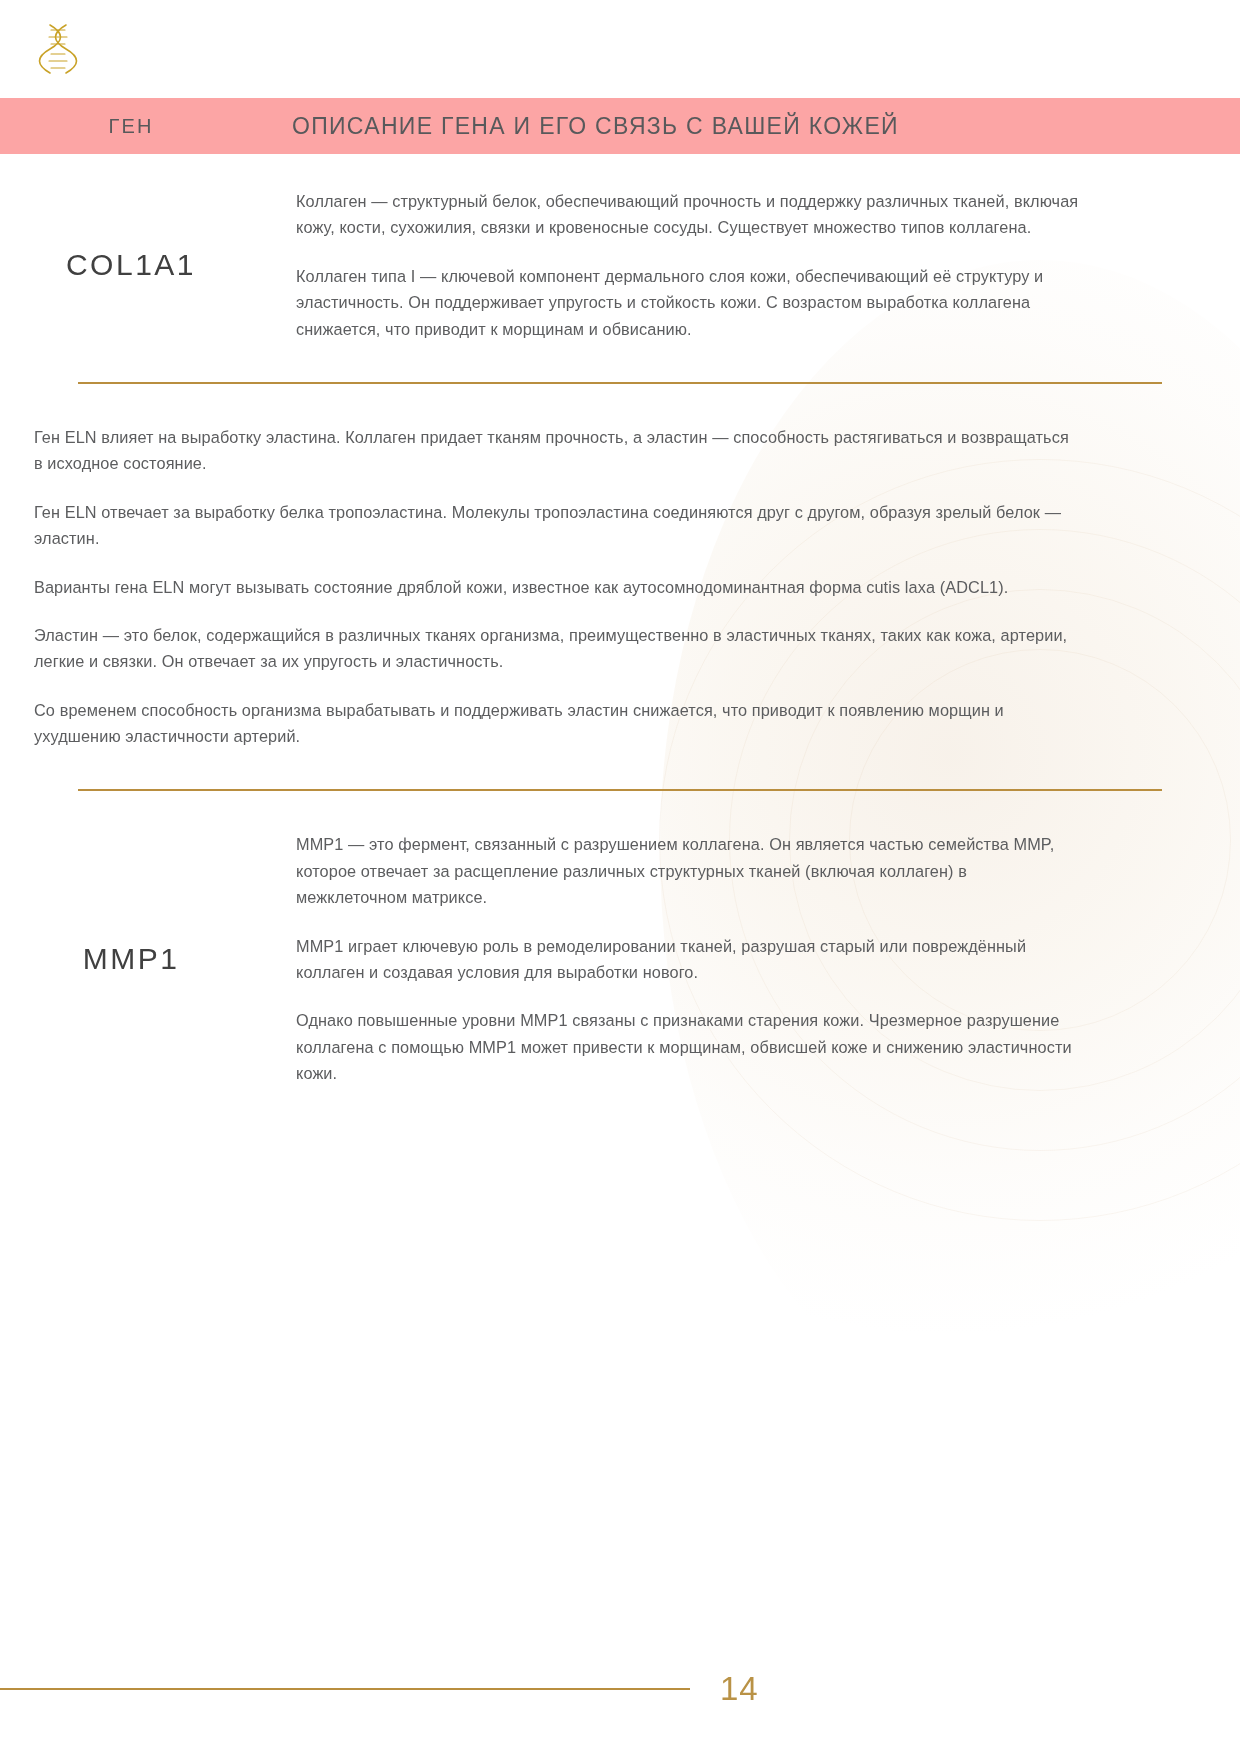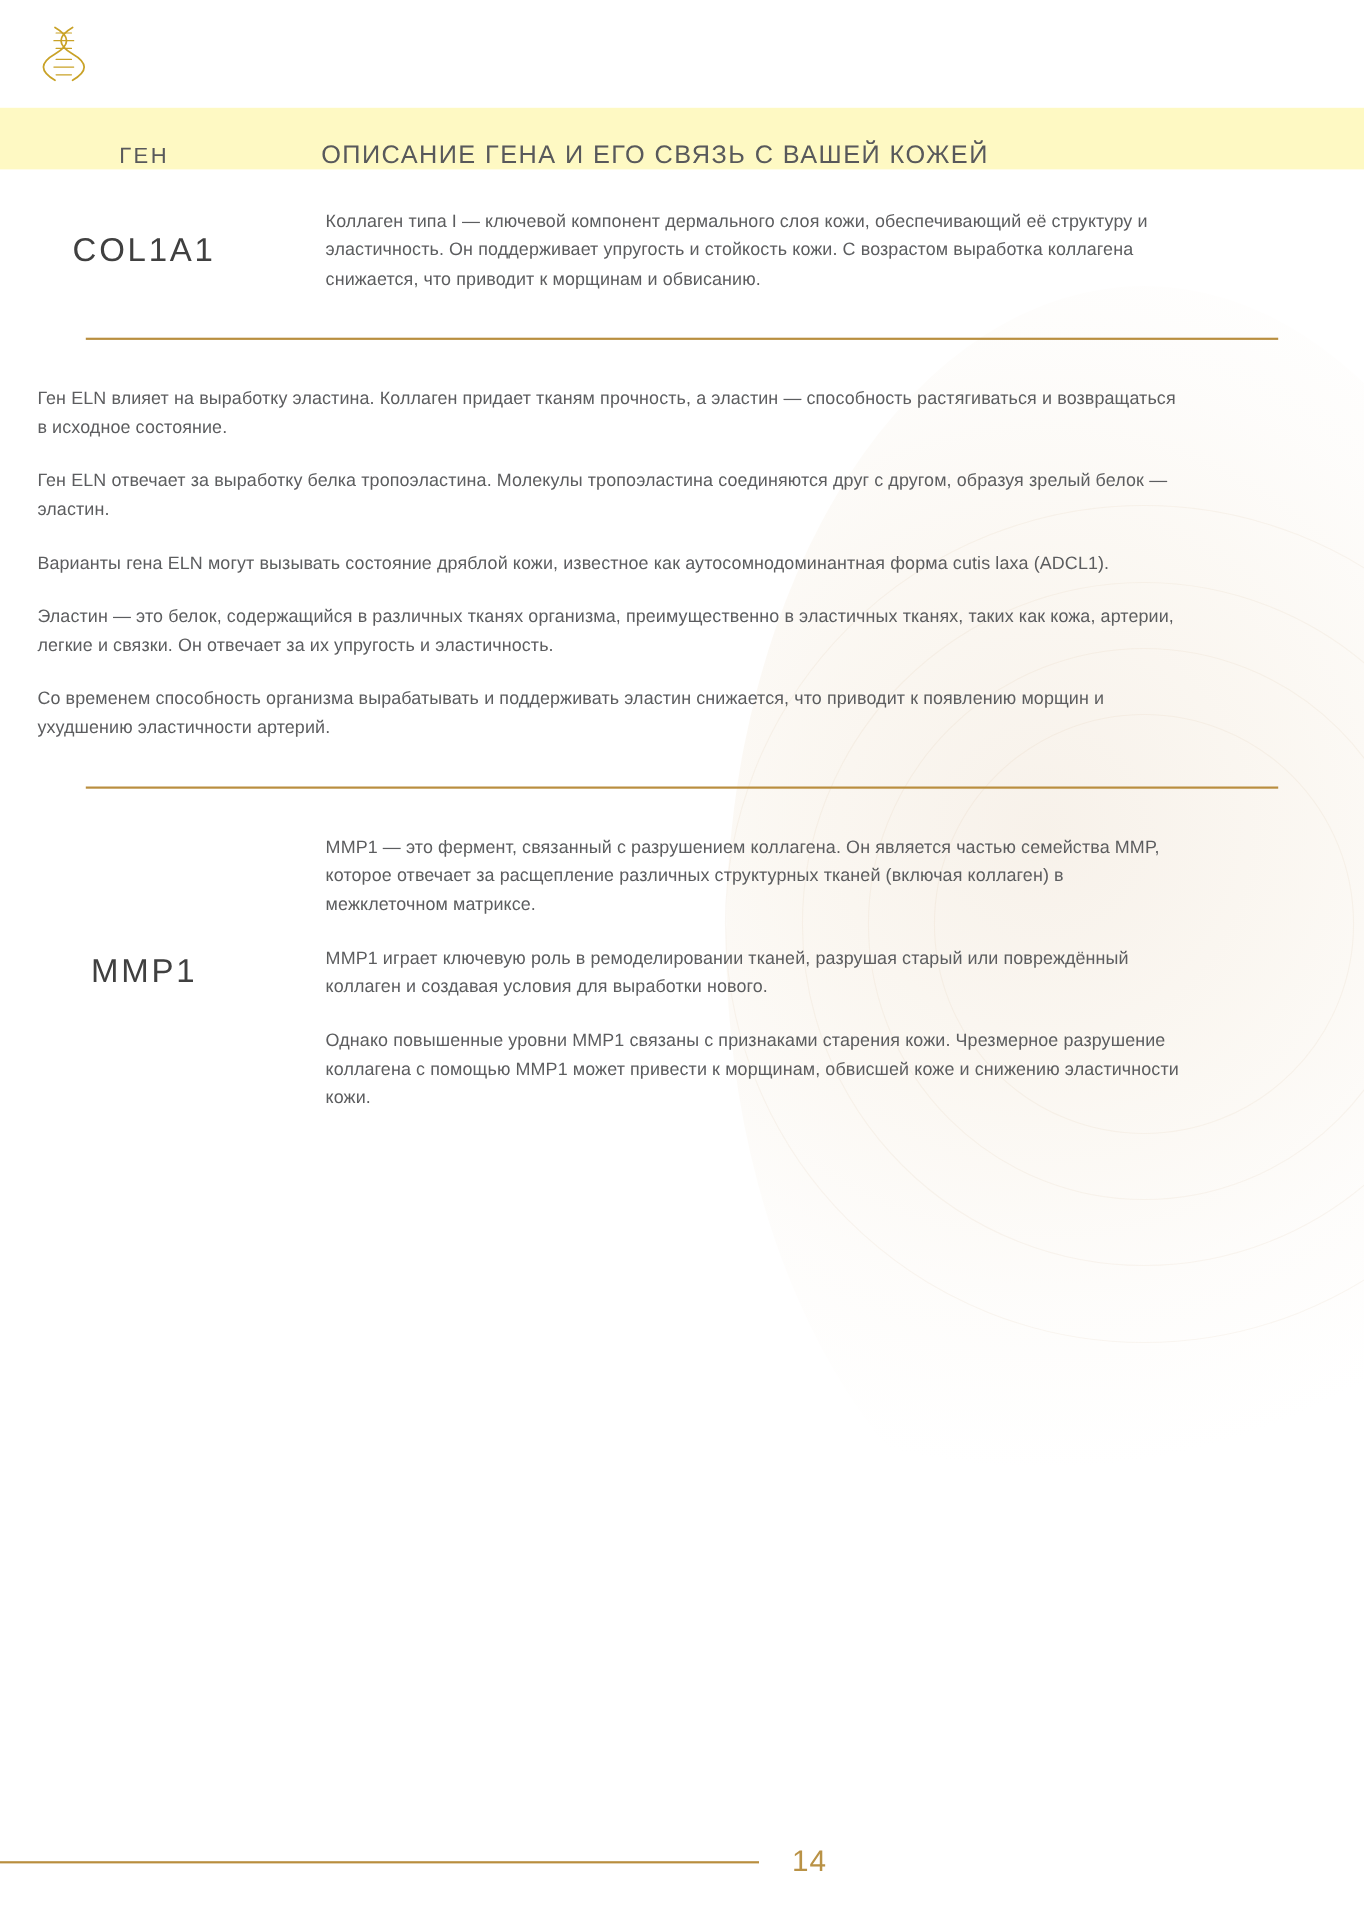--- a/index.html
+++ b/index.html
@@ -62,24 +62,24 @@
   .logo-mark {
     width: 44px;
     height: 56px;
     display: block;
   }
 
   
   .table-head {
     position: relative;
     z-index: 3;
-    background: #fef9c3;
+    background: #fca5a5;
     height: 56px;
     display: flex;
-    align-items: flex-end;
+    align-items: center;
   }
   .th-gene {
     width: 262px;
     flex: 0 0 262px;
     text-align: center;
     font-size: 20px;
     letter-spacing: 2.2px;
     color: #58595b;
     font-weight: 400;
   }
@@ -145,21 +145,21 @@
     display: flex;
     align-items: center;
   }
   .footer-rule {
     height: 2px;
     background: #b98e3f;
     flex: 0 0 690px;
     margin-left: 0;
   }
   .footer-page {
-    font-size: 27px;
+    font-size: 33px;
     color: #b99246;
     letter-spacing: 1px;
     margin-left: 30px;
   }
 </style>
 </head>
 <body>
 
 <div class="bg-deco"></div>
 <div class="bg-deco-rings">
@@ -186,20 +186,21 @@
   <div class="th-desc">ОПИСАНИЕ ГЕНА И ЕГО СВЯЗЬ С ВАШЕЙ КОЖЕЙ</div>
 </div>
 
 <div class="content">
 
   <div class="gene-row">
     <div class="gene-name-cell">
       <div class="gene-name">COL1A1</div>
     </div>
     <div class="gene-desc-cell">
+      <p class="para">Коллаген — структурный белок, обеспечивающий прочность и поддержку различных тканей, включая кожу, кости, сухожилия, связки и кровеносные сосуды. Существует множество типов коллагена.</p>
       <p class="para">Коллаген типа I — ключевой компонент дермального слоя кожи, обеспечивающий её структуру и эластичность. Он поддерживает упругость и стойкость кожи. С возрастом выработка коллагена снижается, что приводит к морщинам и обвисанию.</p>
     </div>
   </div>
 
   <div class="divider"></div>
 
   <div class="gene-row">
     <div class="gene-desc-cell">
       <p class="para">Ген ELN влияет на выработку эластина. Коллаген придает тканям прочность, а эластин — способность растягиваться и возвращаться в исходное состояние.</p>
       <p class="para">Ген ELN отвечает за выработку белка тропоэластина. Молекулы тропоэластина соединяются друг с другом, образуя зрелый белок — эластин.</p>

